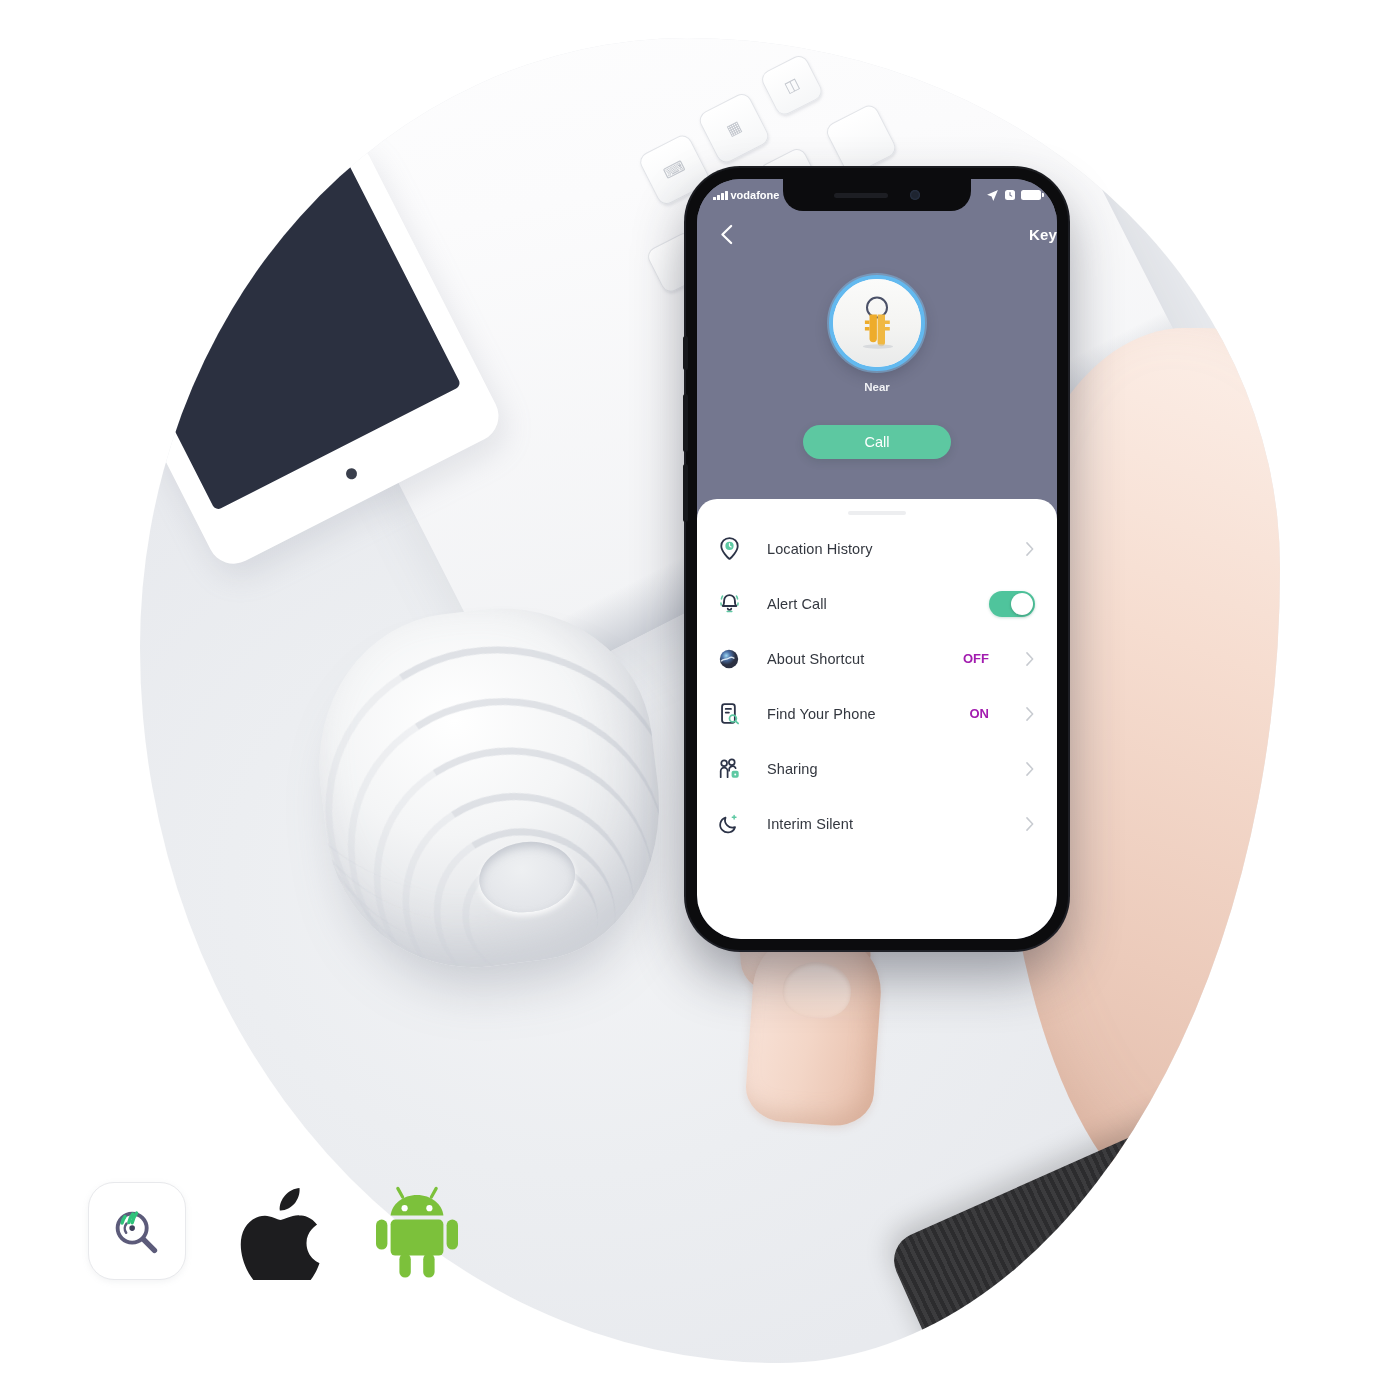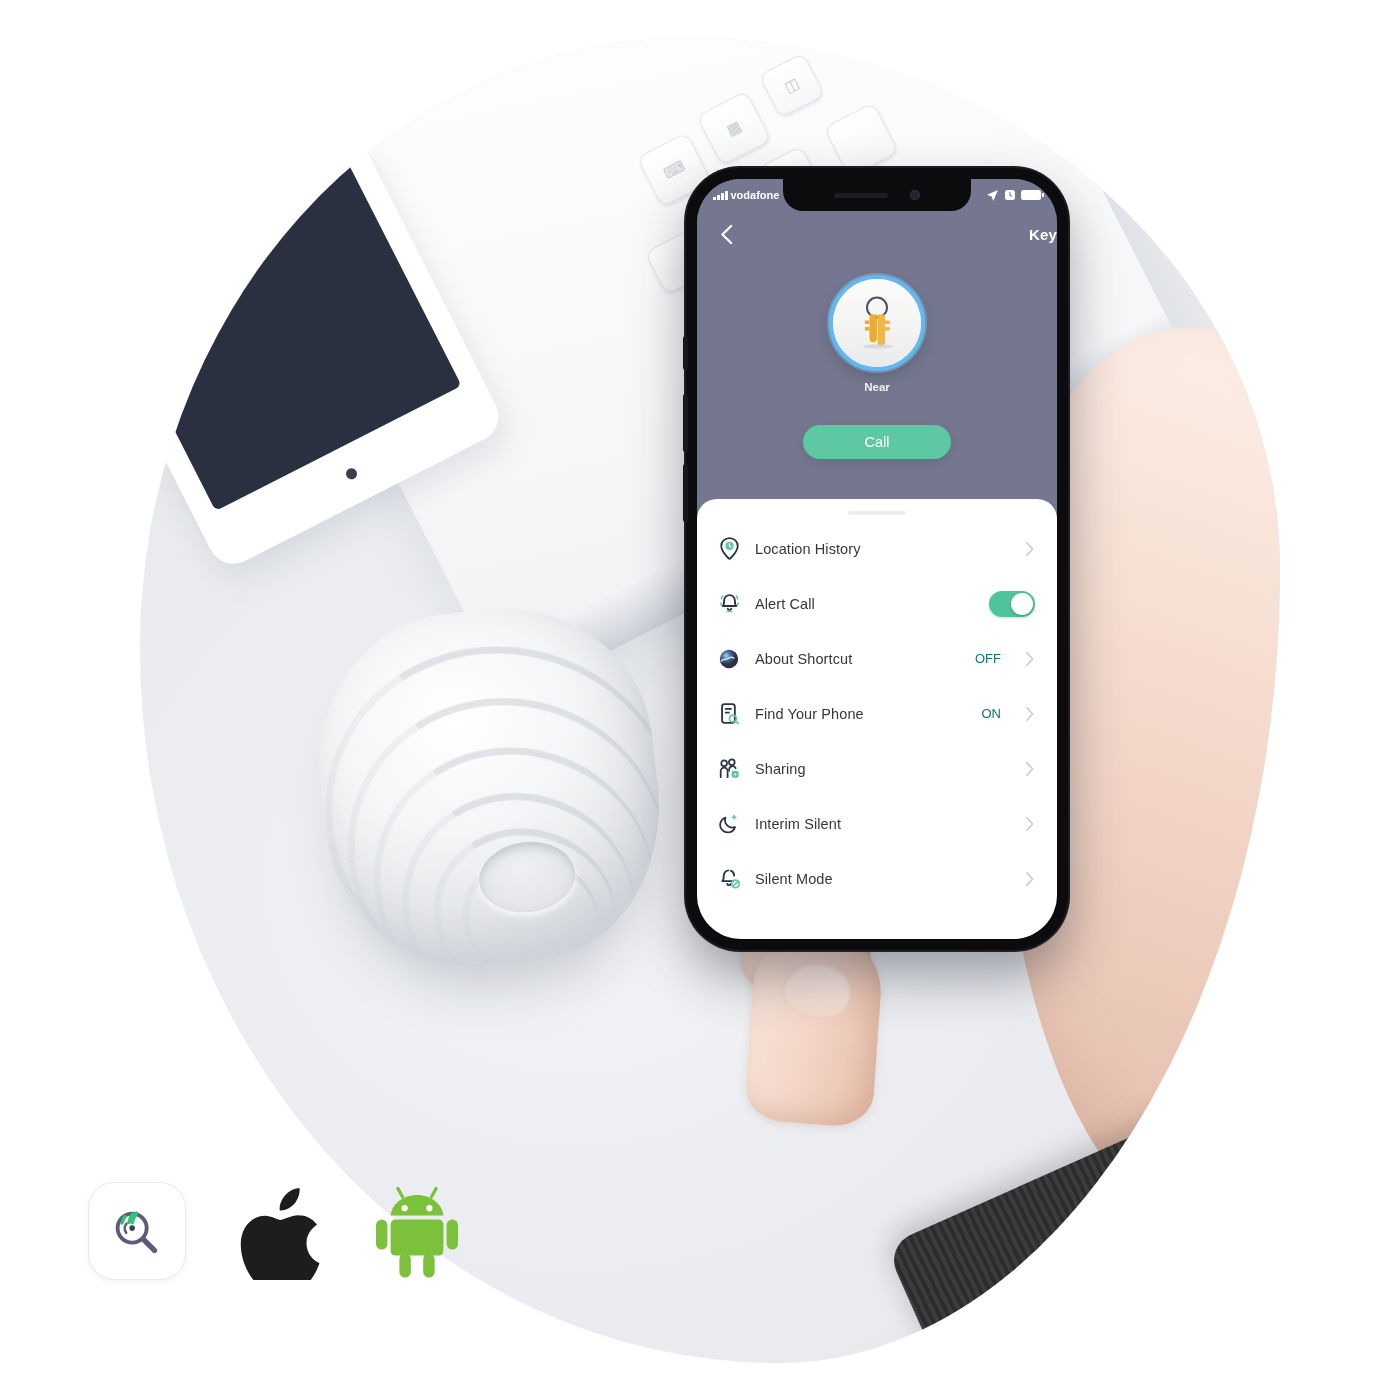--- a/index.html
+++ b/index.html
@@ -217,31 +217,31 @@
     border-radius:20px 20px 0 0;
     padding-top:6px;
   }
   .grabber{
     width:58px; height:4px; border-radius:2px; background:#edeef0;
     margin:6px auto 2px;
   }
   .list{ padding:4px 0 0; }
   .row{
     display:flex; align-items:center; height:55px;
-    padding:0 22px 0 20px; gap:14px; cursor:pointer;
+    padding:0 22px 0 20px; gap:26px; cursor:pointer;
   }
   .row .ico{
     width:24px; height:24px; flex:0 0 24px;
     display:flex; align-items:center; justify-content:center;
   }
   .row .label{
     flex:1 1 auto; color:#33373f; font-size:14.5px; letter-spacing:.1px;
   }
   .row .value{
-    color:#0f766e; font-size:13px; font-weight:400; margin-right:10px;
+    color:#a21caf; font-size:13px; font-weight:700; margin-right:10px;
   }
   .row .chev{ width:10px; height:14px; flex:0 0 10px; opacity:.55; }
 
   .toggle{
     width:46px; height:26px; border-radius:14px; background:#4fc49c;
     position:relative; flex:0 0 46px; cursor:pointer;
     box-shadow: 0 1px 3px rgba(60,140,115,.28);
   }
   .toggle .knob{
     position:absolute; right:2px; top:2px; width:22px; height:22px;
@@ -487,35 +487,20 @@
                 <path d="M17.6 2.6v4M15.6 4.6h4" stroke="#5ec9a3" stroke-width="1.6" stroke-linecap="round"></path>
               </svg>
             </span>
             <span class="label">Interim Silent</span>
             <svg class="chev" viewBox="0 0 10 16">
                 <path d="M1.5 1 8 8l-6.5 7" stroke="#9aa0aa" stroke-width="1.7" fill="none" stroke-linecap="round" stroke-linejoin="round"></path>
               </svg>
           </div>
 
 
-          <div class="row">
-            <span class="ico">
-              <svg width="23" height="23" viewBox="0 0 24 24">
-                <path d="M11.4 3.6a5.4 5.4 0 0 0-5.4 5.4c0 4.3-1.5 5.7-1.5 5.7h12.2" fill="none" stroke="#2c3347" stroke-width="1.9" stroke-linejoin="round"></path>
-                <path d="M16.8 9c0-2.3-1.4-4.4-3.4-5.2" fill="none" stroke="#2c3347" stroke-width="1.9" stroke-linecap="round"></path>
-                <path d="M9.6 17.6a1.9 1.9 0 0 0 3.6 0" fill="none" stroke="#2c3347" stroke-width="1.9" stroke-linecap="round"></path>
-                <circle cx="18.2" cy="17.6" r="4" fill="none" stroke="#5ec9a3" stroke-width="1.8"></circle>
-                <path d="M15.6 20 20.8 15.2" stroke="#5ec9a3" stroke-width="1.8" stroke-linecap="round"></path>
-              </svg>
-            </span>
-            <span class="label">Silent Mode</span>
-            <svg class="chev" viewBox="0 0 10 16">
-                <path d="M1.5 1 8 8l-6.5 7" stroke="#9aa0aa" stroke-width="1.7" fill="none" stroke-linecap="round" stroke-linejoin="round"></path>
-              </svg>
-          </div>
 
         </div>
       </div>
     </div>
   </div>
 
   <div class="badges">
 
     <div class="appicon">
       <svg width="62" height="62" viewBox="0 0 64 64" class="badge-svg">

